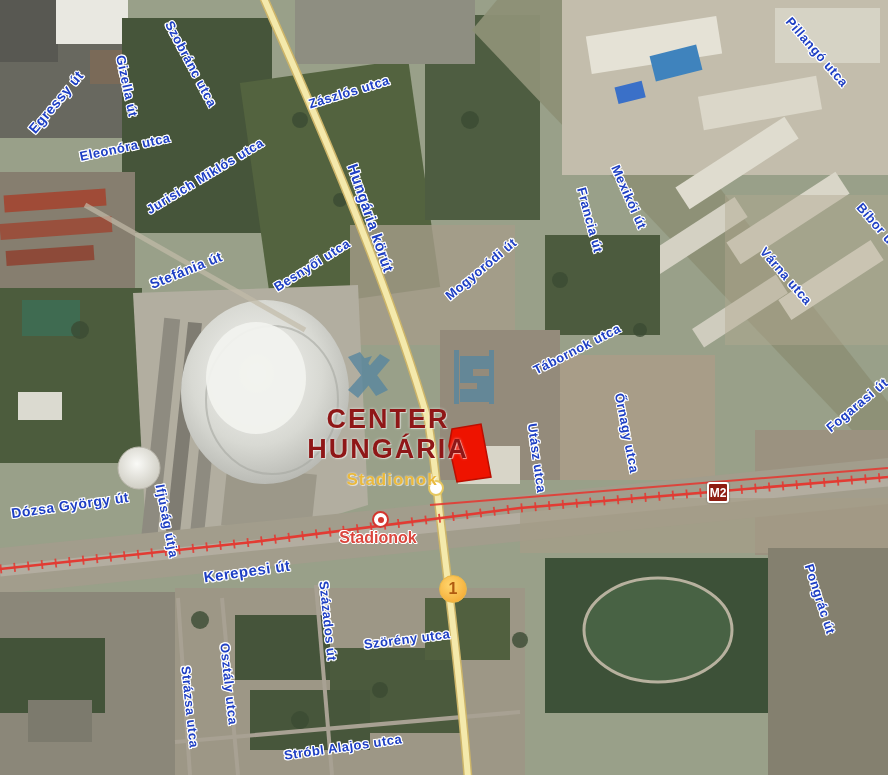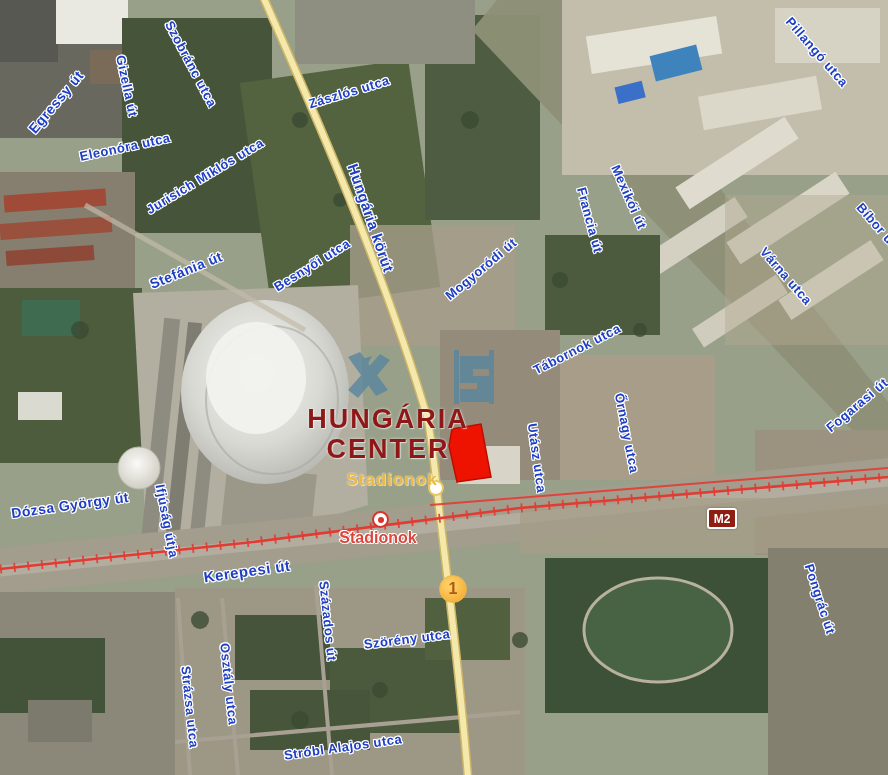--- a/index.html
+++ b/index.html
@@ -43,21 +43,21 @@
     position:absolute;left:428px;top:480px;width:12px;height:12px;z-index:3;
     background:#fff;border:2px solid #e6c85f;border-radius:50%;
   }
   #route-marker{
     position:absolute;left:439px;top:575px;width:26px;height:26px;z-index:3;
     border-radius:50%;background:radial-gradient(circle at 40% 35%,#ffd66e,#f2a32a);
     border:1px solid #e8b84a;color:#b05a10;font-weight:bold;font-size:16px;
     display:flex;align-items:center;justify-content:center;
   }
   #m2-badge{
-    position:absolute;left:707px;top:508px;width:30px;height:21px;z-index:3;
+    position:absolute;left:707px;top:482px;width:22px;height:21px;z-index:3;
     background:#8e1d12;border:2px solid #fff;border-radius:3px;box-sizing:border-box;
     color:#fff;font-weight:bold;font-size:12px;display:flex;align-items:center;justify-content:center;
     box-shadow:0 0 2px rgba(0,0,0,.4);
   }
 </style>
 </head>
 <body>
 
 <div id="viewport">
 
@@ -210,22 +210,22 @@
       <div class="street-label" style="left: 247px; top: 571px; font-size: 15px; transform: translate(-50%, -50%) rotate(-8deg);">Kerepesi út</div>
       <div class="street-label" style="left: 328px; top: 621px; font-size: 13px; transform: translate(-50%, -50%) rotate(84deg);">Százados út</div>
       <div class="street-label" style="left: 407px; top: 639px; font-size: 13px; transform: translate(-50%, -50%) rotate(-7deg);">Szörény utca</div>
       <div class="street-label" style="left: 229px; top: 684px; font-size: 13px; transform: translate(-50%, -50%) rotate(84deg);">Osztály utca</div>
       <div class="street-label" style="left: 190px; top: 707px; font-size: 13px; transform: translate(-50%, -50%) rotate(84deg);">Strázsa utca</div>
       <div class="street-label" style="left: 343px; top: 747px; font-size: 13px; transform: translate(-50%, -50%) rotate(-8deg);">Stróbl Alajos utca</div>
       <div class="street-label" style="left: 820px; top: 599px; font-size: 13px; transform: translate(-50%, -50%) rotate(72deg);">Pongrác út</div>
     </div>
 
   <div id="landmark">
+    <div>CENTER</div>
     <div>HUNGÁRIA</div>
-    <div>CENTER</div>
   </div>
 
   <div id="stadionok-road">Stadionok</div>
 
   <div id="station-marker">
     <span class="dot"></span>
   </div>
   <div id="station-label">Stadionok</div>
 
   <div id="junction-marker"></div>

